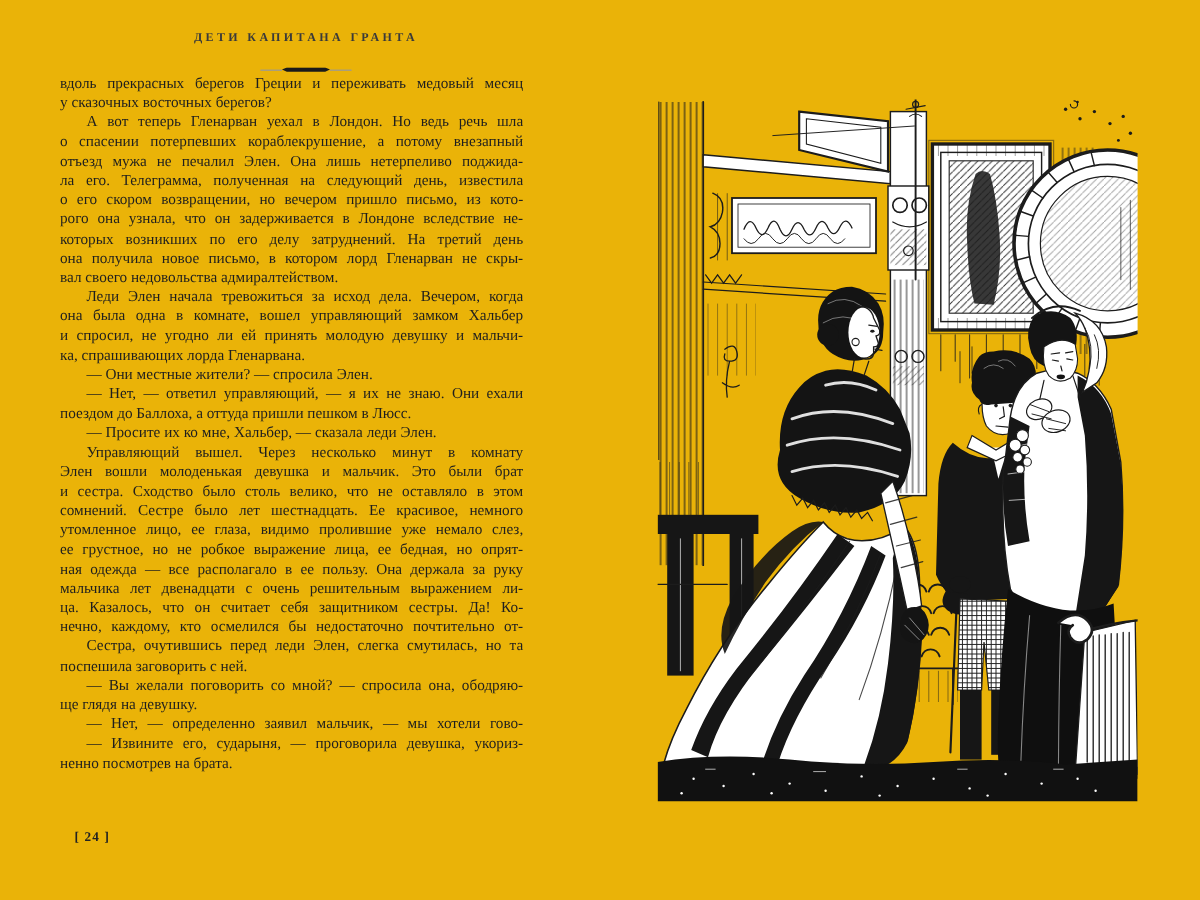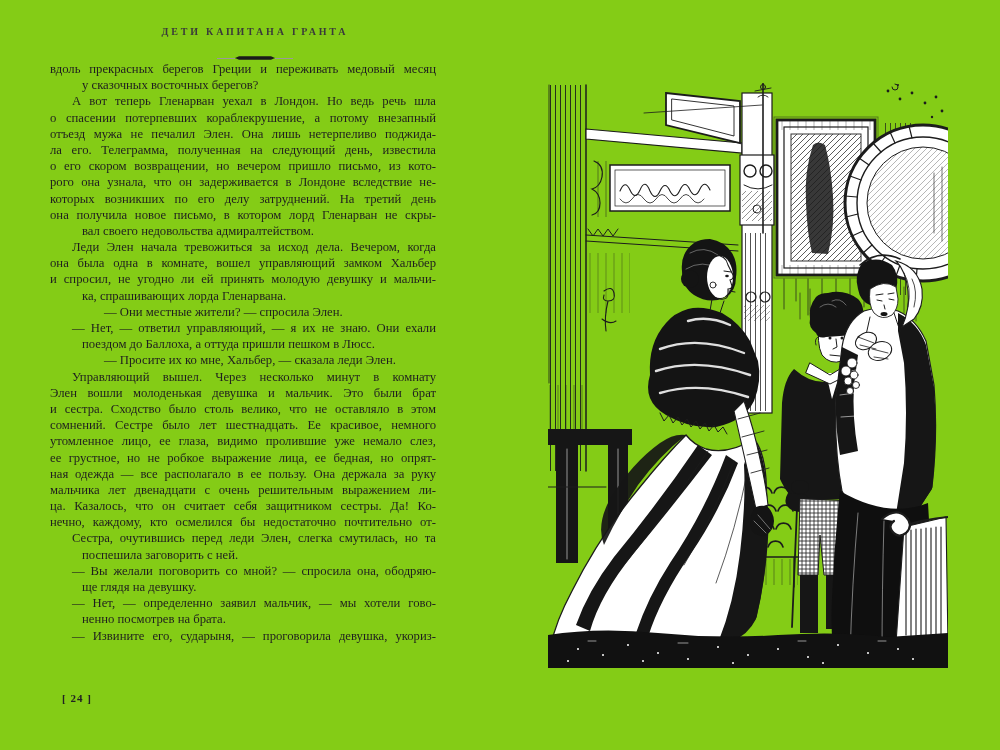--- a/index.html
+++ b/index.html
@@ -3,21 +3,21 @@
 <meta charset="utf-8">
 <style>
   html,body{margin:0;padding:0;}
   body{
     width:1000px;height:750px;
     background:#fdfdfd;
     font-family:"Liberation Serif", serif;
     color:#1f1f1f;
     overflow:hidden;
   }
-  .spread{position:relative;width:1000px;height:750px;background:#84cc16;}
+  .spread{position:relative;width:1000px;height:750px;background:#eab308;}
   
   .running-title{
     position:absolute;left:62px;top:26px;width:386px;
     text-align:center;font-size:10px;font-weight:700;
     letter-spacing:2.8px;color:#3a3a3a;white-space:nowrap;
   }
   .divider{
     position:absolute;left:217px;top:56px;width:76px;height:4px;
     display:flex;align-items:center;justify-content:center;
   }
@@ -27,21 +27,21 @@
     clip-path:polygon(0 50%,10% 0,90% 0,100% 50%,90% 100%,10% 100%);
   }
   .text-block{
     position:absolute;left:50px;top:61px;width:386px;
     font-size:12.7px;line-height:16.2px;
   }
   .line{
     text-align:justify;text-align-last:justify;
     white-space:nowrap;height:16.2px;
   }
-  .line.last{text-align-last:left;margin-left:32px;}
+  .line.last{text-align-last:left;}
   .line.ind{text-indent:22px;}
   .page-number{
     position:absolute;left:62px;top:692px;width:386px;
     font-size:11px;font-weight:700;letter-spacing:1px;
     color:#222;
   }
   
   .illustration{
     position:absolute;left:548px;top:83px;width:400px;height:585px;
   }
@@ -87,22 +87,22 @@
         <div class="line">ее грустное, но не робкое выражение лица, ее бедная, но опрят-</div>
         <div class="line">ная одежда — все располагало в ее пользу. Она держала за руку</div>
         <div class="line">мальчика лет двенадцати с очень решительным выражением ли-</div>
         <div class="line">ца. Казалось, что он считает себя защитником сестры. Да! Ко-</div>
         <div class="line">нечно, каждому, кто осмелился бы недостаточно почтительно от-</div>
         <div class="line ind">Сестра, очутившись перед леди Элен, слегка смутилась, но та</div>
         <div class="line last">поспешила заговорить с ней.</div>
         <div class="line ind">— Вы желали поговорить со мной? — спросила она, ободряю-</div>
         <div class="line last">ще глядя на девушку.</div>
         <div class="line ind">— Нет, — определенно заявил мальчик, — мы хотели гово-</div>
+        <div class="line ind">— Извините его, сударыня, — проговорила девушка, укориз-</div>
         <div class="line last">ненно посмотрев на брата.</div>
-        <div class="line ind">— Извините его, сударыня, — проговорила девушка, укориз-</div>
       </div>
     <div class="page-number">[ 24 ]</div>
   </div>
 
   <div class="illustration">
   <svg width="400" height="585" viewBox="0 0 400 585" fill="none" stroke-linecap="round">
     <defs>
       <pattern id="vh" width="5" height="10" patternUnits="userSpaceOnUse">
             <path d="M2.5 0 V10" stroke="#1c1c1c" stroke-width="0.9"></path>
           </pattern>

